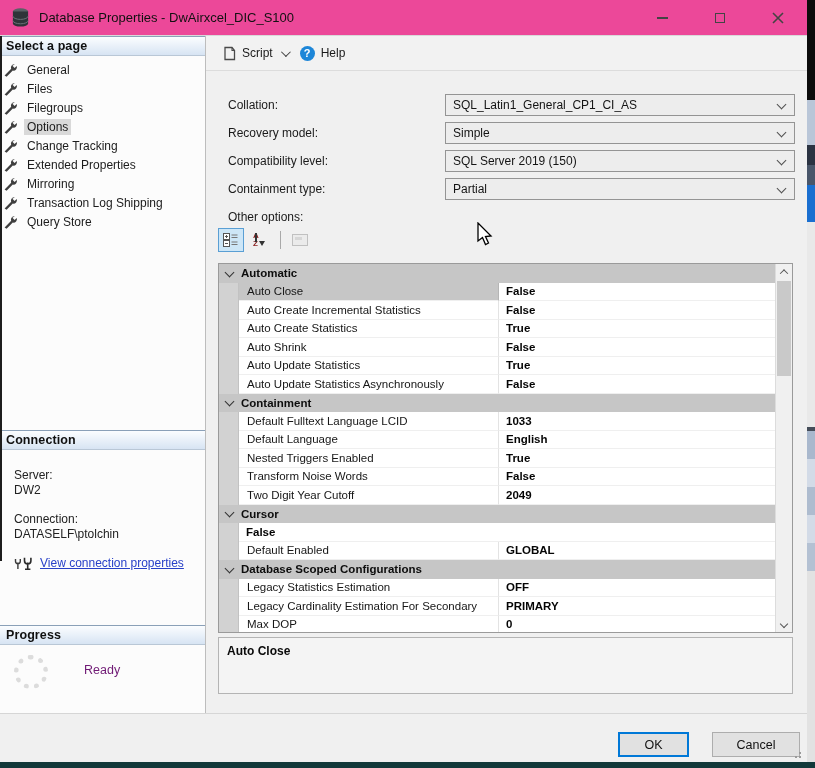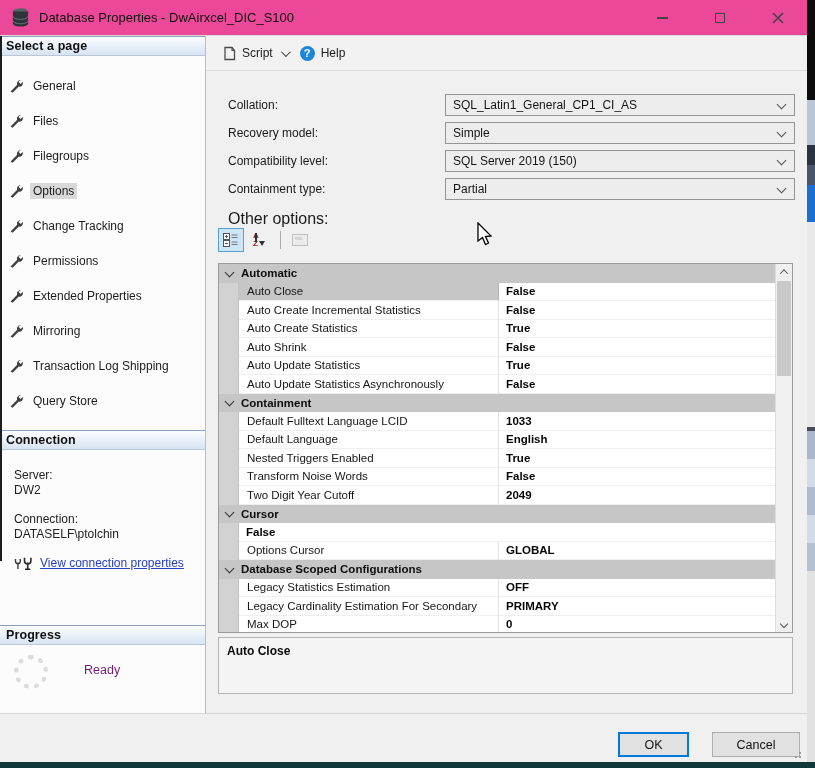--- a/index.html
+++ b/index.html
@@ -18,21 +18,21 @@
   .max-glyph { width:10px; height:10px; border:1.6px solid #444; }
 
   
   #sidebar { position:absolute; left:0; top:36px; width:206px; height:677px; background:#fcfcfc;
              border-right:1px solid #bdbdbd; }
   #sidebar-left-edge { position:absolute; left:0; top:36px; width:2px; height:525px; background:#1d1d1d; z-index:5; }
   .panel-header { height:20px; background:linear-gradient(#fbfdff,#d7e4f3); border-top:1px solid #8aa0b8;
                   border-bottom:1px solid #b9c7d6; font-size:12.5px; font-weight:bold; color:#101010;
                   display:flex; align-items:center; padding-left:6px; letter-spacing:0.1px; }
   .page-list { padding-top:4px; }
-  .page-item { height:19px; display:flex; align-items:center; padding-left:9px; font-size:12px; color:#1c1c1c; cursor:default;margin-top:16px; }
+  .page-item { height:19px; display:flex; align-items:center; padding-left:3px; font-size:12px; color:#1c1c1c; cursor:default; }
   .page-item .wrench { width:14px; height:14px; margin-right:7px; flex:0 0 auto; }
   .page-item .lbl { padding:1px 3px; }
   .page-item.selected .lbl { background:#d9d9d9; }
 
   #connection-section { position:absolute; left:0; top:394px; width:205px; }
   .conn-body { padding:18px 0 0 14px; font-size:12px; line-height:15px; color:#222; }
   .conn-body .block { margin-bottom:14px; }
   .conn-link-row { display:flex; align-items:center; margin-top:6px; }
   .conn-link-row svg { margin-right:6px; }
   a.conn-link { color:#2840c8; font-size:12px; text-decoration:underline; cursor:pointer; }
@@ -52,21 +52,21 @@
                 font-weight:bold; display:flex; align-items:center; justify-content:center; }
 
   .form-row { position:absolute; left:0; width:601px; height:22px; }
   .form-label { position:absolute; left:22px; top:4px; font-size:12px; color:#1a1a1a; }
   .dropdown { position:absolute; left:239px; top:0; width:350px; height:22px; background:#ededed;
               border:1px solid #949494; display:flex; align-items:center; padding:0 24px 0 7px;
               font-size:12px; color:#141414; cursor:default; }
   .dd-chev { position:absolute; right:9px; top:6px; width:7px; height:7px; border-right:1.6px solid #505050;
              border-bottom:1.6px solid #505050; transform:rotate(45deg); }
 
-  #other-options-label { position:absolute; left:22px; top:174px; font-size:16px; }
+  #other-options-label { position:absolute; left:22px; top:174px; font-size:12px; }
   #mini-toolbar { position:absolute; left:12px; top:191px; display:flex; align-items:center; height:26px; }
   .mini-btn { width:26px; height:24px; display:flex; align-items:center; justify-content:center; margin-right:2px; }
   .mini-btn.active { background:#cde6f7; border:1px solid #5a9fd4; }
   .mini-sep { width:1px; height:18px; background:#a9a9a9; margin:0 6px; }
   .az-icon { display:flex; align-items:center; }
   .az-letters { display:flex; flex-direction:column; font-size:8px; line-height:8px; font-weight:bold; color:#8b1f1f; }
   .az-arrow { width:0; height:0; border-left:3px solid transparent; border-right:3px solid transparent;
               border-top:5px solid #333; margin-left:2px; position:relative; top:3px; }
   .az-stem { width:2px; height:9px; background:#333; margin-left:-4px; position:relative; top:-3px; }
   .mini-btn.disabled { opacity:0.55; }
@@ -179,26 +179,20 @@
       <div class="page-item">
         <svg class="wrench" viewBox="0 0 14 14">
             <path d="M11.8 1.2a3.4 3.4 0 0 0-3.6 4.6L1.6 12.4l2 1.4 6.2-6.2a3.4 3.4 0 0 0 3.9-4.5L11.6 5 9.4 2.8z" fill="#3f3f3f"></path>
           </svg>
         <span class="lbl">Change Tracking</span>
         </div>
       <div class="page-item">
         <svg class="wrench" viewBox="0 0 14 14">
             <path d="M11.8 1.2a3.4 3.4 0 0 0-3.6 4.6L1.6 12.4l2 1.4 6.2-6.2a3.4 3.4 0 0 0 3.9-4.5L11.6 5 9.4 2.8z" fill="#3f3f3f"></path>
           </svg>
-        <span class="lbl">Permissions</span>
-        </div>
-      <div class="page-item">
-        <svg class="wrench" viewBox="0 0 14 14">
-            <path d="M11.8 1.2a3.4 3.4 0 0 0-3.6 4.6L1.6 12.4l2 1.4 6.2-6.2a3.4 3.4 0 0 0 3.9-4.5L11.6 5 9.4 2.8z" fill="#3f3f3f"></path>
-          </svg>
         <span class="lbl">Extended Properties</span>
         </div>
       <div class="page-item">
         <svg class="wrench" viewBox="0 0 14 14">
             <path d="M11.8 1.2a3.4 3.4 0 0 0-3.6 4.6L1.6 12.4l2 1.4 6.2-6.2a3.4 3.4 0 0 0 3.9-4.5L11.6 5 9.4 2.8z" fill="#3f3f3f"></path>
           </svg>
         <span class="lbl">Mirroring</span>
         </div>
       <div class="page-item">
         <svg class="wrench" viewBox="0 0 14 14">
@@ -388,21 +382,21 @@
         <div class="cat-row">
           <span class="cat-chev"></span>
           <span class="cat-name">Cursor</span>
           </div>
         <div class="prop-row">
           <span class="row-margin"></span>
           <span class="prop-value">False</span>
           </div>
         <div class="prop-row">
           <span class="row-margin"></span>
-          <span class="prop-name">Options Cursor</span>
+          <span class="prop-name">Default Enabled</span>
           <span class="prop-value">GLOBAL</span>
           </div>
 
         <div class="cat-row">
           <span class="cat-chev"></span>
           <span class="cat-name">Database Scoped Configurations</span>
           </div>
         <div class="prop-row">
           <span class="row-margin"></span>
           <span class="prop-name">Legacy Statistics Estimation</span>

